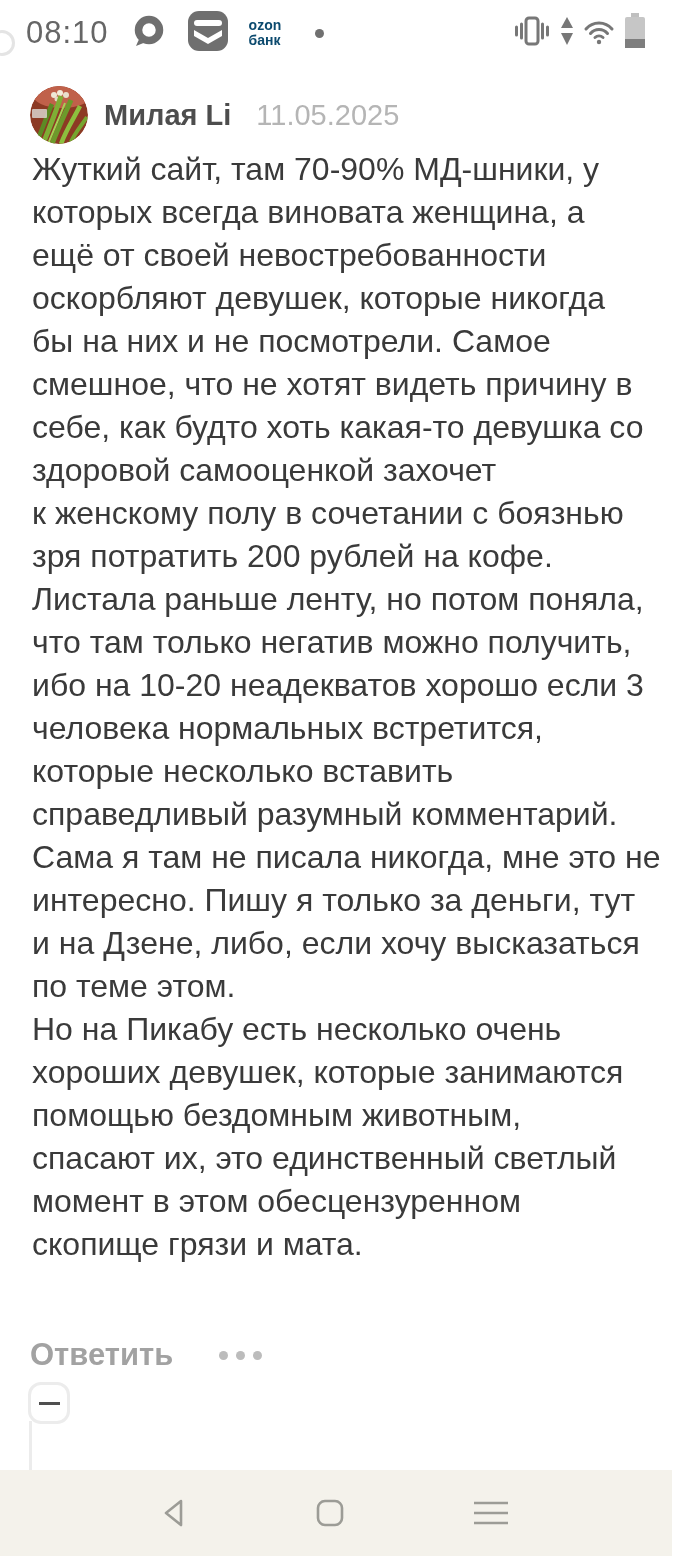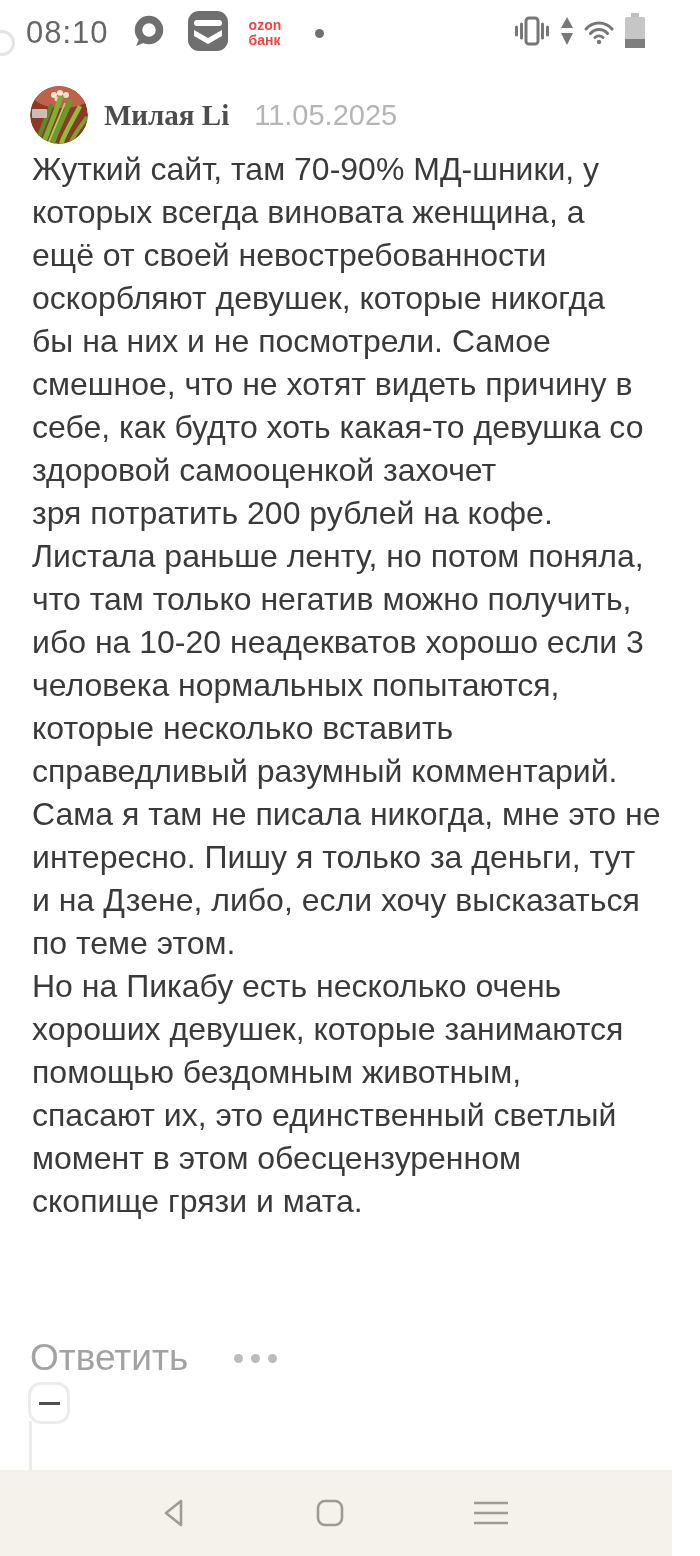--- a/index.html
+++ b/index.html
@@ -4,41 +4,41 @@
 <style>
   html,body{margin:0;padding:0;background:#fff;}
   .screen{position:relative;width:672px;height:1556px;background:#ffffff;
           font-family:"Liberation Sans",sans-serif;overflow:hidden;}
 
   
   .status-bar{position:absolute;top:0;left:0;right:0;height:66px;
               display:flex;align-items:center;padding:0 26px;box-sizing:border-box;}
   .sb-left{display:flex;align-items:center;gap:20px;}
   .time{font-size:31px;color:#666;letter-spacing:1px;}
-  .ozon-label{font-size:14px;line-height:15px;color:#ef4444;font-weight:bold;}
+  .ozon-label{font-size:14px;line-height:15px;color:#0c4a6e;font-weight:bold;}
   .notif-dot{width:9px;height:9px;border-radius:50%;background:#707070;margin-left:14px;}
   .sb-right{margin-left:auto;display:flex;align-items:center;gap:9px;}
   .edge-blip{position:absolute;left:-11px;top:30px;width:20px;height:20px;
              border:3px solid #e4e4e4;border-radius:50%;}
 
   
   .comment-header{position:absolute;top:86px;left:30px;height:58px;
                   display:flex;align-items:center;}
   .avatar{width:58px;height:58px;border-radius:50%;overflow:hidden;flex:0 0 auto;}
-  .author{font-weight:bold;font-size:29px;color:#4d4d4d;margin-left:16px;font-family:Liberation Serif, serif;}
+  .author{font-weight:bold;font-size:29px;color:#4d4d4d;margin-left:16px;}
   .date{font-size:29px;color:#b5b5b5;margin-left:25px;}
 
   
   .comment-body{position:absolute;top:148px;left:32px;right:10px;
                 font-size:32px;line-height:43px;color:#3a3a3a;}
   .text-line{white-space:nowrap;}
 
   
   .actions{position:absolute;top:1337px;left:30px;display:flex;align-items:center;}
-  .reply{font-size:37px;font-weight:normal;color:#a2a2a2;cursor:pointer;}
+  .reply{font-size:31px;font-weight:bold;color:#a2a2a2;cursor:pointer;}
   .dots{display:flex;gap:8px;margin-left:46px;cursor:pointer;}
   .dots i{width:9px;height:9px;border-radius:50%;background:#bcbcbc;display:block;}
 
   
   .collapse{position:absolute;top:1382px;left:28px;width:42px;height:42px;
             border:3px solid #ececec;border-radius:13px;box-sizing:border-box;
             display:flex;align-items:center;justify-content:center;background:#fff;cursor:pointer;}
   .collapse .minus{width:21px;height:3px;background:#4f4f4f;}
   .thread{position:absolute;top:1421px;left:29px;width:3px;height:49px;background:#ececec;}
 
@@ -141,25 +141,26 @@
 
   <div class="comment-body">
       <div class="text-line">Жуткий сайт, там 70-90% МД-шники, у</div>
       <div class="text-line">которых всегда виновата женщина, а</div>
       <div class="text-line">ещё от своей невостребованности</div>
       <div class="text-line">оскорбляют девушек, которые никогда</div>
       <div class="text-line">бы на них и не посмотрели. Самое</div>
       <div class="text-line">смешное, что не хотят видеть причину в</div>
       <div class="text-line">себе, как будто хоть какая-то девушка со</div>
       <div class="text-line">здоровой самооценкой захочет</div>
+      <div class="text-line">к женскому полу в сочетании с боязнью</div>
       <div class="text-line">зря потратить 200 рублей на кофе.</div>
       <div class="text-line">Листала раньше ленту, но потом поняла,</div>
       <div class="text-line">что там только негатив можно получить,</div>
       <div class="text-line">ибо на 10-20 неадекватов хорошо если 3</div>
-      <div class="text-line">человека нормальных попытаются,</div>
+      <div class="text-line">человека нормальных встретится,</div>
       <div class="text-line">которые несколько вставить</div>
       <div class="text-line">справедливый разумный комментарий.</div>
       <div class="text-line">Сама я там не писала никогда, мне это не</div>
       <div class="text-line">интересно. Пишу я только за деньги, тут</div>
       <div class="text-line">и на Дзене, либо, если хочу высказаться</div>
       <div class="text-line">по теме этом.</div>
       <div class="text-line">Но на Пикабу есть несколько очень</div>
       <div class="text-line">хороших девушек, которые занимаются</div>
       <div class="text-line">помощью бездомным животным,</div>
       <div class="text-line">спасают их, это единственный светлый</div>

